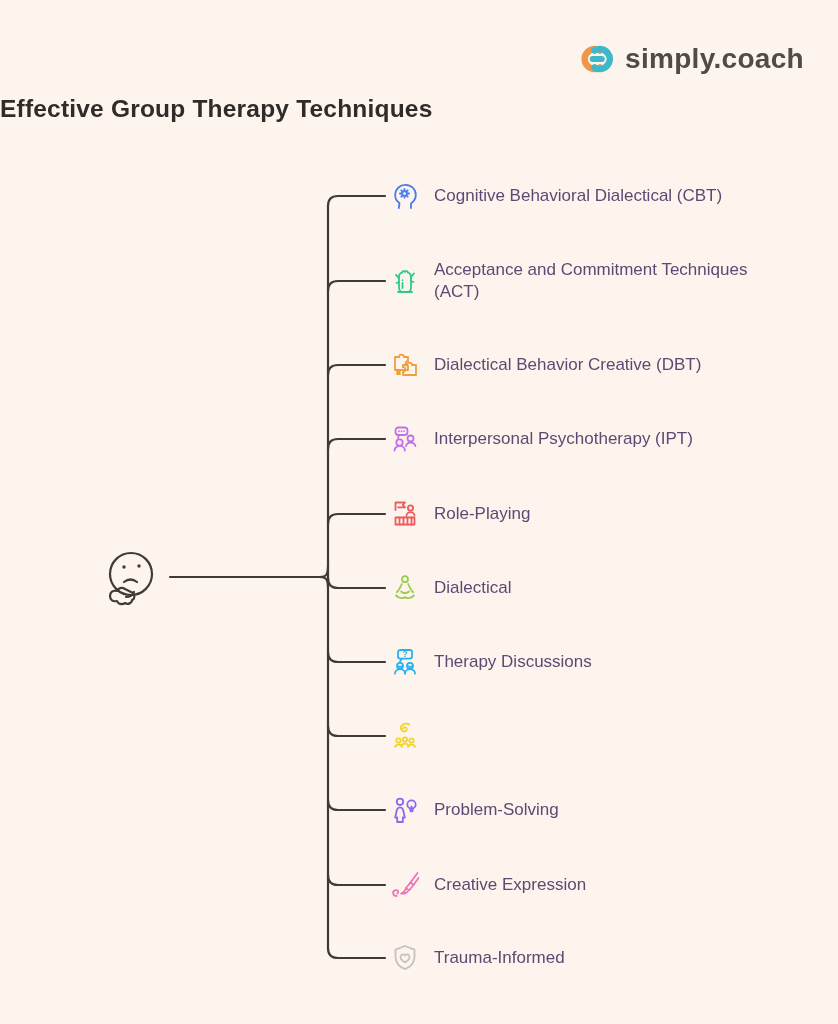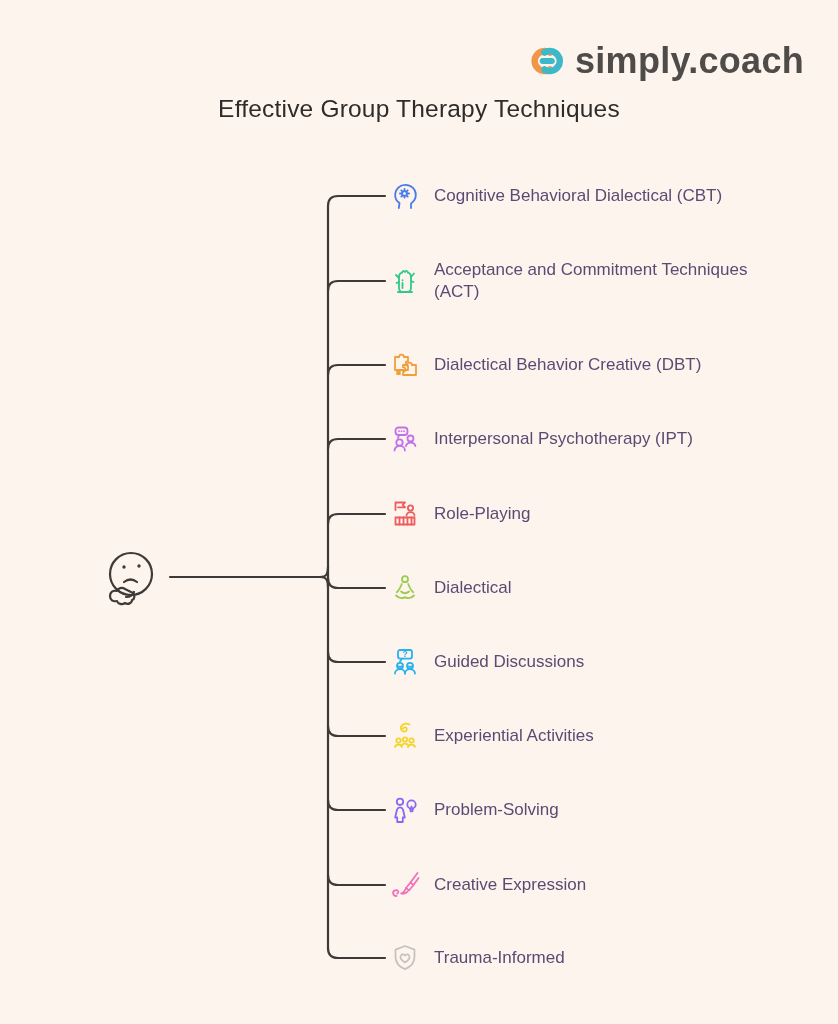--- a/index.html
+++ b/index.html
@@ -5,24 +5,24 @@
   html,body{margin:0;padding:0;}
   body{background:#fdf4ee;}
   .canvas{
     position:relative;width:838px;height:1024px;margin:0 auto;
     background:#fdf4ee;overflow:hidden;
     font-family:"Liberation Sans",sans-serif;
   }
   .skeleton{position:absolute;left:0;top:0;width:838px;height:1024px;}
   .logo{position:absolute;top:40px;right:34px;display:flex;align-items:center;gap:9px;}
   .logo-mark{width:38px;height:38px;display:block;}
-  .logo-text{font-size:36px;font-weight:600;color:#4f4b48;letter-spacing:.3px;}
+  .logo-text{font-size:28px;font-weight:600;color:#4f4b48;letter-spacing:.3px;}
   .title{
-    position:absolute;left:0;top:95px;width:100%;text-align:center;
-    font-size:24.5px;font-weight:400;color:#2f2b29;letter-spacing:.2px;
+    position:absolute;left:0;top:95px;width:100%;text-align:left;
+    font-size:24.5px;font-weight:700;color:#2f2b29;letter-spacing:.2px;
   }
   .item{
     position:absolute;left:388px;display:flex;align-items:center;gap:12px;
     min-height:40px;
   }
   .item .ico{width:34px;height:34px;flex:0 0 34px;display:flex;align-items:center;justify-content:center;}
   .item .ico svg{width:32px;height:32px;display:block;}
   .item .lbl{
     font-size:17px;line-height:22px;color:#5b4b73;max-width:336px;
   }
@@ -166,36 +166,35 @@
           <path class="ln" d="M13 12.6 l-2 3"></path>
           <text x="16" y="11.3" text-anchor="middle" font-size="8.5" font-weight="bold" fill="currentColor" font-family="Liberation Sans, sans-serif">?</text>
           <circle class="ln" cx="11" cy="19.8" r="3"></circle>
           <path class="ln" d="M9.8 20.3 q1.2 1.2 2.4 0"></path>
           <path class="ln" d="M6 27.5 a5 4.4 0 0 1 10 0"></path>
           <circle class="ln" cx="21" cy="19.8" r="3"></circle>
           <path class="ln" d="M19.8 20.3 q1.2 1.2 2.4 0"></path>
           <path class="ln" d="M16 27.5 a5 4.4 0 0 1 10 0"></path>
         </svg>
     </span>
-    <span class="lbl">Guided Discussions</span>
+    <span class="lbl">Therapy Discussions</span>
   </div>
 
   <div class="item" style="top:716px">
     <span class="ico" style="color: rgb(242, 213, 42);">
       <svg viewBox="0 0 32 32">
           <path class="ln" d="M20.5 4.5 c-5-2.5-10 1.5-8.3 5.2 c1.3 2.8 5.6 2.3 5.6-.4 c0-2.2-3-2.6-3.8-.6"></path>
           <circle class="ln" cx="9.5" cy="20.5" r="2.2"></circle>
           <circle class="ln" cx="16" cy="19.5" r="2.2"></circle>
           <circle class="ln" cx="22.5" cy="20.5" r="2.2"></circle>
           <path class="ln" d="M6 27 a3.6 3.2 0 0 1 7 0"></path>
           <path class="ln" d="M12.5 26 a3.6 3.2 0 0 1 7 0"></path>
           <path class="ln" d="M19 27 a3.6 3.2 0 0 1 7 0"></path>
         </svg>
     </span>
-    <span class="lbl">Experiential Activities</span>
   </div>
 
   <div class="item" style="top:865px">
     <span class="ico" style="color: rgb(239, 114, 186);">
       <svg viewBox="0 0 32 32">
           <path class="ln" d="M21.5 13.5 l7-9.5 M24.5 16 l5-7"></path>
           <path class="ln" d="M17 19 l4.5-5.5 3 2.5 -4.5 5.5 z"></path>
           <path class="ln" d="M17 19 q-1.5 4.5-5 5.5 q4 1 6.5-1.8"></path>
           <path class="ln" d="M7.5 27 c-3.5 0-4.8-4.2-1.5-5.6 c2.6-1.1 4.6 1.8 2.2 3.2"></path>
         </svg>

